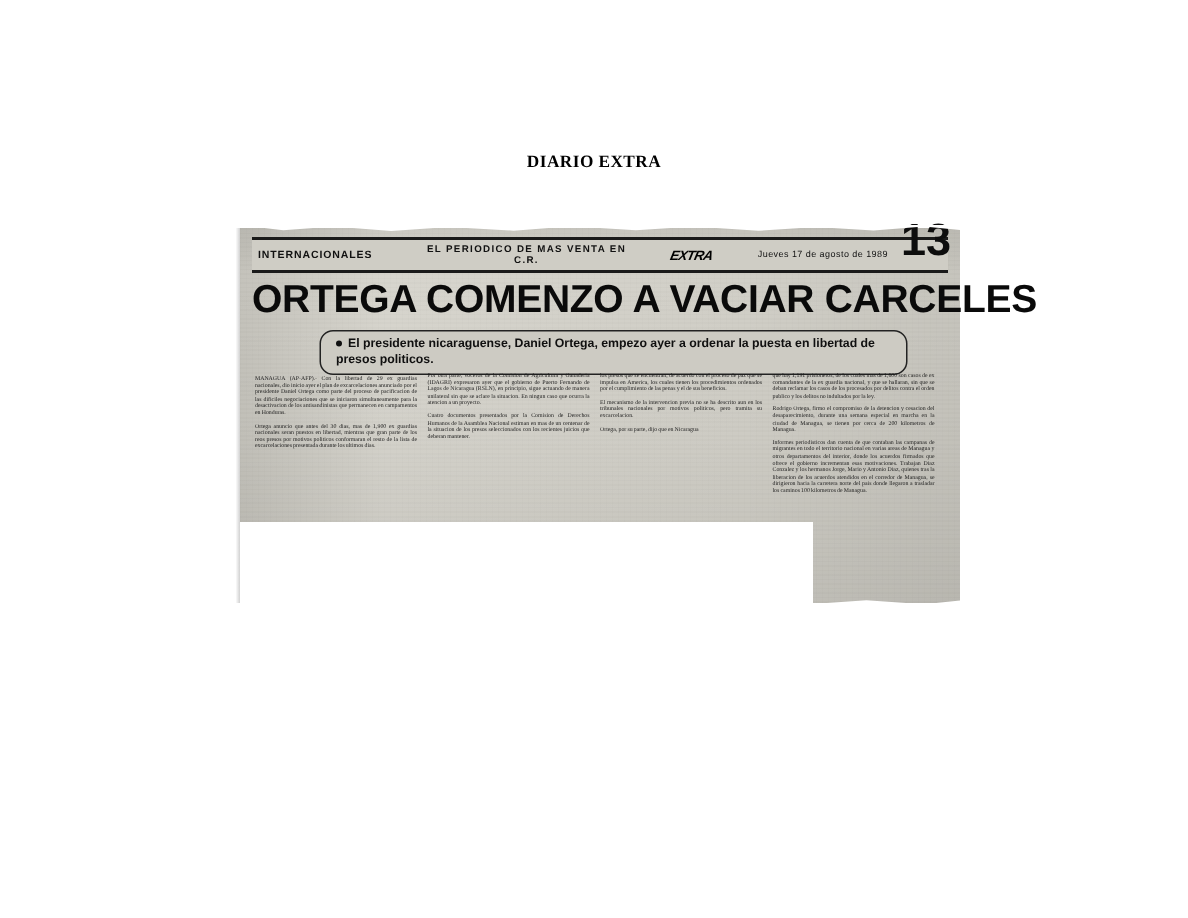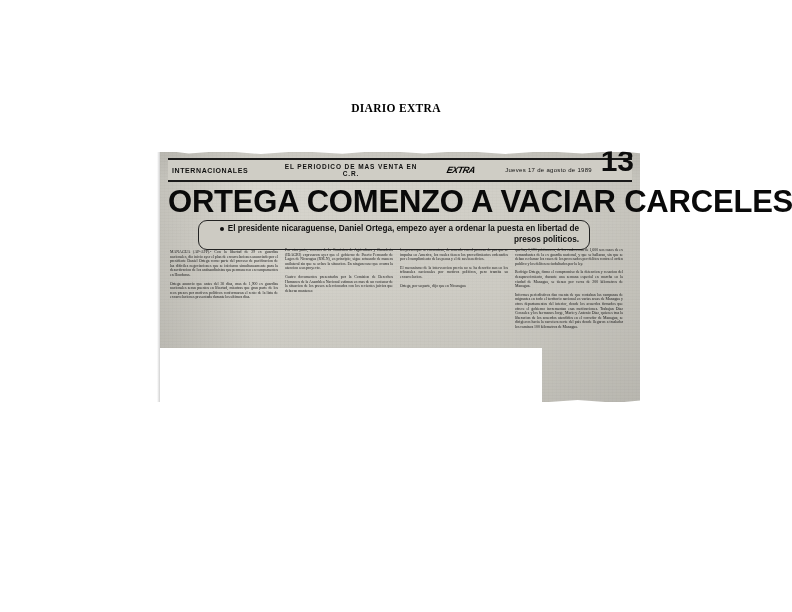--- a/index.html
+++ b/index.html
@@ -133,37 +133,37 @@
 
   
   .headline {
     position: absolute;
     top: 32px;
     left: 8px;
     width: 464px;
     text-align: center;
     font-family: "Liberation Sans", sans-serif;
     font-weight: bold;
-    font-size: 31px;
+    font-size: 26px;
     letter-spacing: -0.2px;
     color: #0a0a0a;
     white-space: nowrap;
   }
 
   
   .deck {
     position: absolute;
     top: 68px;
-    left: 38px;
+    left: 53px;
     width: 370px;
     border: 1.5px solid #222;
     border-radius: 9px;
     background: #cdcbc3;
     padding: 3px 10px 4px 10px;
-    text-align: right;
+    text-align: left;
     font-family: "Liberation Sans", sans-serif;
     font-weight: bold;
     font-size: 8.2px;
     line-height: 10.5px;
     color: #101010;
   }
   .deck .bullet {
     display: inline-block;
     width: 4px;
     height: 4px;

